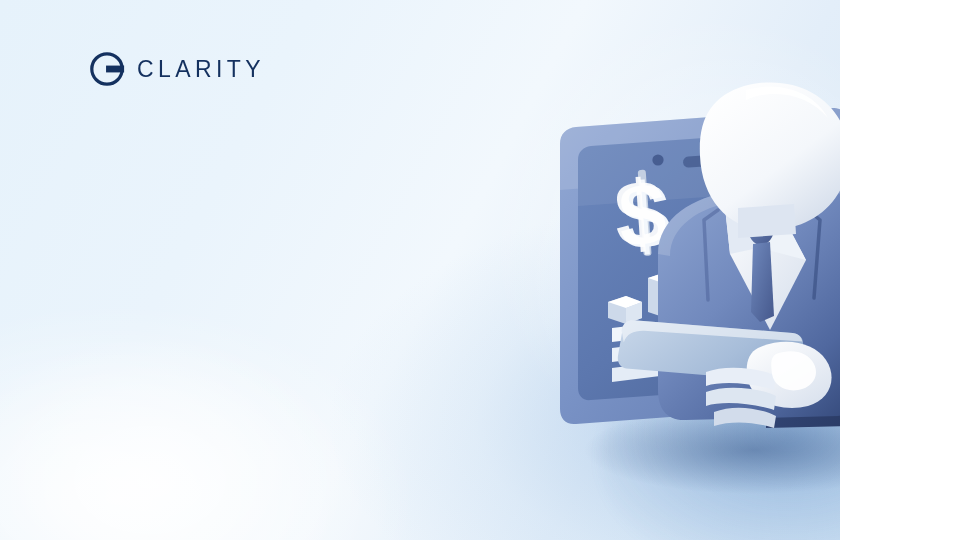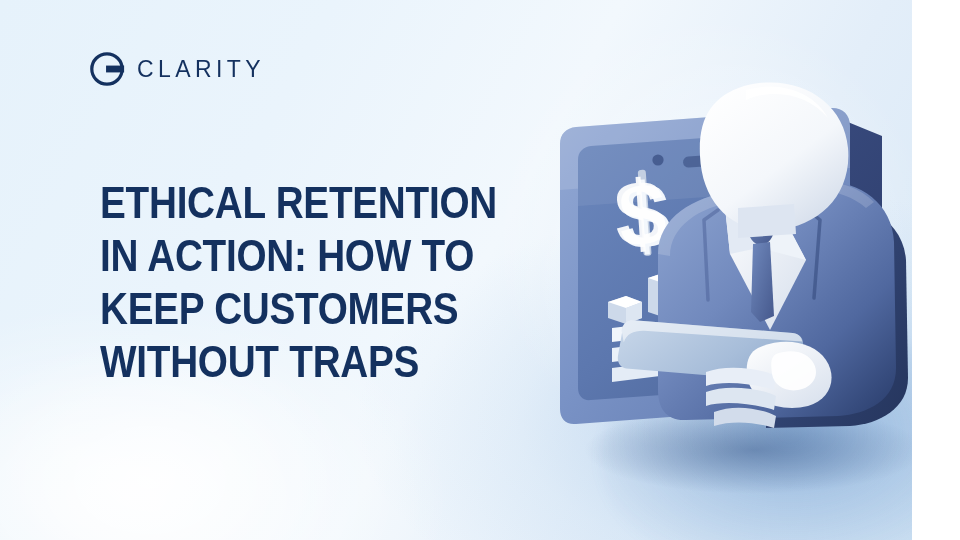--- a/index.html
+++ b/index.html
@@ -8,27 +8,28 @@
   }
   body {
     width: 960px;
     height: 540px;
     overflow: hidden;
     font-family: "Liberation Sans", sans-serif;
   }
 
   .canvas {
     position: relative;
-    width: 912px;
+    width: 840px;
     height: 540px;
     overflow: hidden;
     background:
       radial-gradient(ellipse 70% 60% at 88% 78%, rgba(120,165,215,0.40) 0%, rgba(150,190,228,0.12) 45%, rgba(255,255,255,0) 70%),
       radial-gradient(ellipse 55% 55% at 14% 92%, rgba(255,255,255,0.85) 0%, rgba(255,255,255,0) 65%),
       linear-gradient(118deg, #e6f2fb 0%, #eaf4fc 28%, #f2f8fd 52%, #e3eef9 74%, #d8e8f6 100%);
+    text-align: center;
   }
 
   
   .glow {
     position: absolute;
     border-radius: 50%;
     pointer-events: none;
   }
   .glow-a {
     left: 470px; top: 20px; width: 480px; height: 480px;
@@ -110,26 +111,20 @@
   <div class="brand">
     <span class="brand-mark-wrap">
       <svg class="brand-mark" viewBox="0 0 40 40" aria-hidden="true">
         <circle cx="20" cy="20" r="16" fill="none" stroke="#14315f" stroke-width="3.4"></circle>
         <rect x="19" y="16.4" width="19" height="7.2" fill="#14315f"></rect>
       </svg>
     </span>
     <span class="brand-name">CLARITY</span>
   </div>
 
-  <h1 class="headline" style="margin:0;">
-    <span class="headline-line">ETHICAL RETENTION</span>
-    <span class="headline-line">IN ACTION: HOW TO</span>
-    <span class="headline-line">KEEP CUSTOMERS</span>
-    <span class="headline-line">WITHOUT TRAPS</span>
-  </h1>
 
   <div class="illustration">
     <svg viewBox="0 0 452 452" aria-hidden="true">
       <defs>
         <linearGradient id="gFrame" x1="0" y1="0" x2="1" y2="1">
           <stop offset="0%" stop-color="#93a9d4"></stop>
           <stop offset="45%" stop-color="#7a93c6"></stop>
           <stop offset="100%" stop-color="#5f78ad"></stop>
         </linearGradient>
         <linearGradient id="gFrameSide" x1="0" y1="0" x2="1" y2="1">

